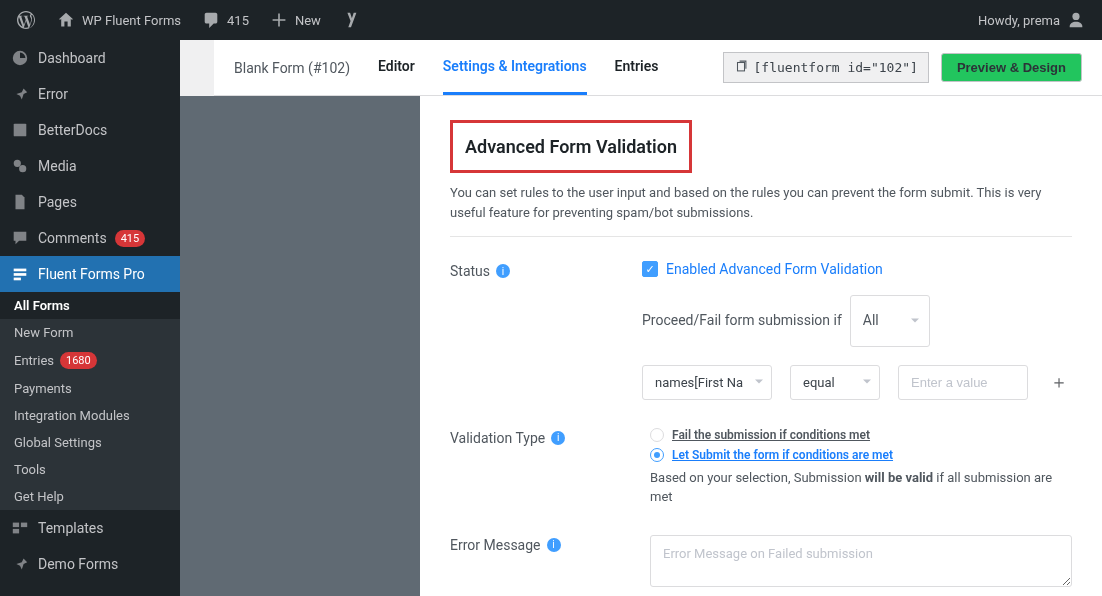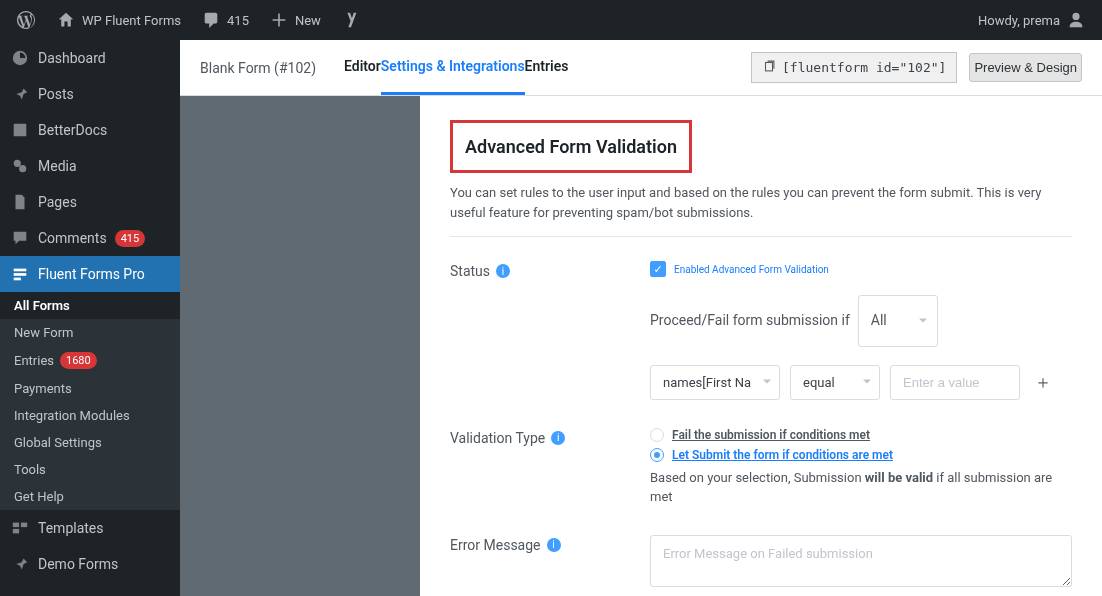--- a/index.html
+++ b/index.html
@@ -19,51 +19,51 @@
 .menu-icon { width: 20px; height: 20px; display: inline-flex; align-items: center; justify-content: center; opacity: 0.6; }
 .menu-item.active .menu-icon { opacity: 1; }
 .submenu { background: #2c3338; }
 .submenu-item { padding: 6px 10px 6px 14px; cursor: pointer; font-size: 13px; color: #c3c4c7; display: flex; align-items: center; gap: 6px; }
 .submenu-item.current { color: #fff; font-weight: 600; background: #1d2327; }
 .badge { background: #d63638; color: #fff; border-radius: 9px; padding: 0 6px; font-size: 11px; line-height: 17px; display: inline-block; }
 .badge-orange { background: #d63638; }
 
 .content { flex: 1; display: flex; flex-direction: column; background: #f0f0f1; overflow: hidden; }
 
-.topbar { background: #fff; border-bottom: 1px solid #dcdcde; display: flex; align-items: center; justify-content: space-between; padding: 0 20px; height: 56px; }
+.topbar { background: #fff; border-bottom: 1px solid #dcdcde; display: flex; align-items: center; justify-content: space-between; padding: 0 20px; height: 56px; margin-left: 34px; }
 .topbar-left { display: flex; align-items: center; gap: 28px; }
 .form-name { color: #50575e; font-size: 14px; }
-.tabs { display: flex; }
+.tabs { display: flex; gap: 28px; }
 .tab { font-size: 14px; font-weight: 600; color: #1d2327; padding: 18px 0; cursor: pointer; border-bottom: 3px solid transparent; }
 .tab.active { color: #1a7efb; border-bottom-color: #1a7efb; }
 .topbar-right { display: flex; align-items: center; gap: 12px; }
 .shortcode-box { background: #f0f0f1; border: 1px solid #c3c4c7; padding: 6px 10px; font-family: Consolas, monospace; font-size: 13px; display: flex; align-items: center; gap: 6px; cursor: pointer; }
-.btn { border: 1px solid #c3c4c7; background: #e5e5e5; padding: 6px 4px; border-radius: 3px; font-size: 13px; cursor: pointer; color: #2c3338; }
+.btn { border: 1px solid #c3c4c7; background: #22c55e; padding: 6px 15px; border-radius: 3px; font-size: 13px; cursor: pointer; color: #2c3338; font-weight: bold; }
 
 .main { flex: 1; display: flex; overflow: hidden; }
 .leftpanel { width: 240px; background: #606a73; flex-shrink: 0; }
 .rightpanel { flex: 1; background: #fff; padding: 24px 30px; overflow-y: auto; }
 
 .section-title { font-size: 18px; font-weight: 600; color: #1d2327; border: 3px solid #d63638; padding: 13px 12px; display: inline-block; margin-bottom: 10px; }
 .section-desc { color: #50575e; font-size: 13px; line-height: 1.5; padding-bottom: 14px; border-bottom: 1px solid #e5e5e5; margin-bottom: 24px; }
 
 .form-row { display: flex; align-items: flex-start; margin-bottom: 28px; }
 .form-label { width: 200px; color: #50575e; font-size: 14px; display: flex; align-items: center; gap: 6px; padding-top: 2px; }
 .info-icon { width: 14px; height: 14px; border-radius: 50%; background: #409eff; color: #fff; font-size: 10px; display: inline-flex; align-items: center; justify-content: center; cursor: pointer; }
 .form-field { flex: 1; }
 
 .checkbox-row { display: flex; align-items: center; gap: 8px; margin-bottom: 18px; }
 .checkbox { width: 16px; height: 16px; border: 1px solid #409eff; border-radius: 2px; background: #409eff; display: inline-flex; align-items: center; justify-content: center; color: #fff; font-size: 11px; cursor: pointer; }
-.checkbox-label { color: #1a7efb; font-size: 10px; cursor: pointer; }
+.checkbox-label { color: #1a7efb; font-size: 14px; cursor: pointer; }
 
 .sentence { color: #50575e; font-size: 14px; display: flex; align-items: center; flex-wrap: wrap; gap: 8px; line-height: 2.4; }
 .select-inline { border: 1px solid #dcdcde; border-radius: 3px; padding: 8px 26px 8px 12px; font-size: 14px; background: #fff; cursor: pointer; position: relative; display: inline-flex; align-items: center; min-width: 80px; }
 .select-inline::after { content: ""; position: absolute; right: 10px; top: 50%; transform: translateY(-30%); border: 4px solid transparent; border-top-color: #c0c4cc; }
 
-.cond-row { display: flex; gap: 10px; align-items: center; margin-top: 18px; }
+.cond-row { display: flex; gap: 18px; align-items: center; margin-top: 18px; }
 .cond-select { border: 1px solid #dcdcde; border-radius: 3px; padding: 9px 26px 9px 12px; font-size: 13px; background: #fff; cursor: pointer; position: relative; width: 130px; overflow: hidden; white-space: nowrap; }
 .cond-select::after { content: ""; position: absolute; right: 8px; top: 50%; transform: translateY(-30%); border: 4px solid transparent; border-top-color: #c0c4cc; }
 .cond-input { border: 1px solid #dcdcde; border-radius: 3px; padding: 9px 12px; font-size: 13px; width: 130px; }
 .cond-input::placeholder { color: #c0c4cc; }
 .plus-btn { font-size: 18px; color: #606266; cursor: pointer; padding: 4px; }
 
 .radio-row { display: flex; align-items: center; gap: 8px; margin-bottom: 6px; cursor: pointer; }
 .radio { width: 14px; height: 14px; border: 1px solid #dcdcde; border-radius: 50%; display: inline-flex; align-items: center; justify-content: center; }
 .radio.checked { border-color: #409eff; }
 .radio.checked::after { content: ""; width: 6px; height: 6px; background: #409eff; border-radius: 50%; }
@@ -140,21 +140,21 @@
           </svg>
         </span>
         <span>Dashboard</span>
       </div>
     <div class="menu-item">
         <span class="menu-icon">
           <svg viewBox="0 0 20 20" width="18" height="18" fill="currentColor">
             <path d="M12 2l6 6-4 2-2 6-2-4-6 6 6-6-4-2 6-2 2-4-2-2z"></path>
           </svg>
         </span>
-        <span>Posts</span>
+        <span>Error</span>
       </div>
     <div class="menu-item">
         <span class="menu-icon">
           <svg viewBox="0 0 20 20" width="18" height="18" fill="currentColor">
             <rect x="3" y="3" width="14" height="14" rx="1"></rect>
           </svg>
         </span>
         <span>BetterDocs</span>
       </div>
     <div class="menu-item">

